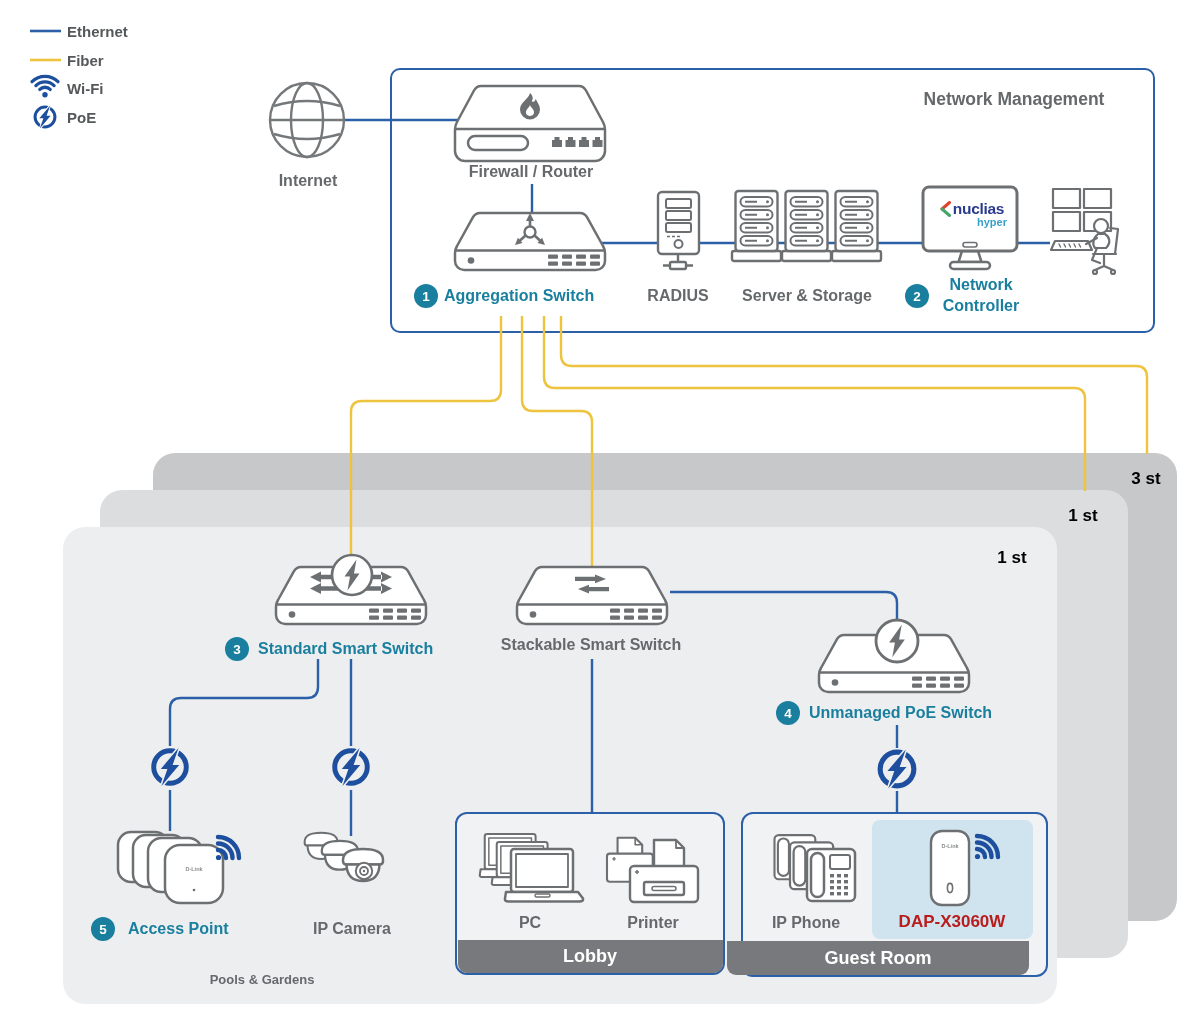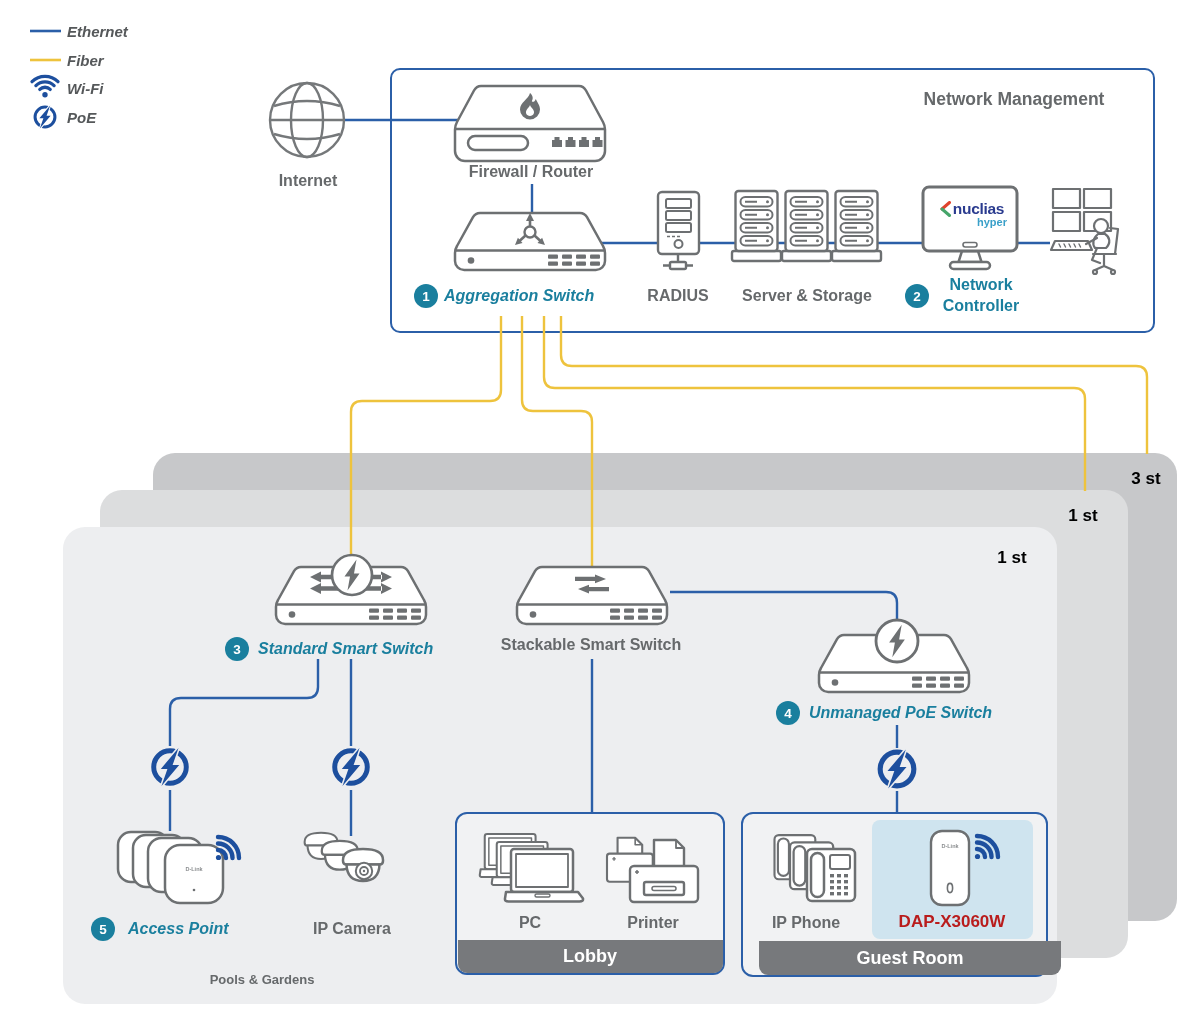--- a/index.html
+++ b/index.html
@@ -11,25 +11,25 @@
   #floor1{left:63px;top:527px;width:994px;height:477px;background:#edeef0;}
   #nmbox{position:absolute;left:390px;top:68px;width:765px;height:265px;background:#fff;
          border:2.5px solid #2b5fa8;border-radius:10px;box-sizing:border-box;}
   .bluebox{position:absolute;border:2.5px solid #2b5fa8;border-radius:12px;background:#f1f2f3;box-sizing:border-box;}
   #lobbybox{left:455px;top:812px;width:270px;height:163px;}
   #guestbox{left:741px;top:812px;width:307px;height:165px;}
   #dappanel{position:absolute;left:872px;top:820px;width:161px;height:119px;background:#cfe4ef;border-radius:8px;}
   .bar{position:absolute;background:#77797c;color:#fff;font-weight:700;font-size:18px;
        display:flex;align-items:center;justify-content:center;border-radius:0 0 9px 9px;}
   #lobbybar{left:457.5px;top:940px;width:265px;height:33px;}
-  #guestbar{left:759px;top:941px;width:302px;height:34px;}
+  #guestbar{left:727px;top:941px;width:302px;height:34px;}
   svg.canvas{position:absolute;left:0;top:0;pointer-events:none;}
   .lbl{position:absolute;transform:translate(-50%,-50%);font-weight:700;font-size:16px;
        color:#66696b;white-space:nowrap;}
-  .lbl.left{transform:translate(0,-50%);font-style:italic;}
+  .lbl.left{transform:translate(0,-50%);}
   .teal{color:#1a7f9e;}
   .navy{color:#b91c1c;font-size:17px;}
   .legendlbl{font-size:15px;color:#55585a;}
   .floorlbl{font-size:17px;color:#000000;}
   .title{font-size:17.5px;color:#66696b;}
   .area{font-size:13px;}
   .badge{position:absolute;transform:translate(-50%,-50%);width:24px;height:24px;border-radius:50%;
          background:#1a7f9e;color:#fff;font-size:13.5px;font-weight:700;
          display:flex;align-items:center;justify-content:center;}
   .ctrl{width:132px;text-align:center;line-height:21px;white-space:normal;}

